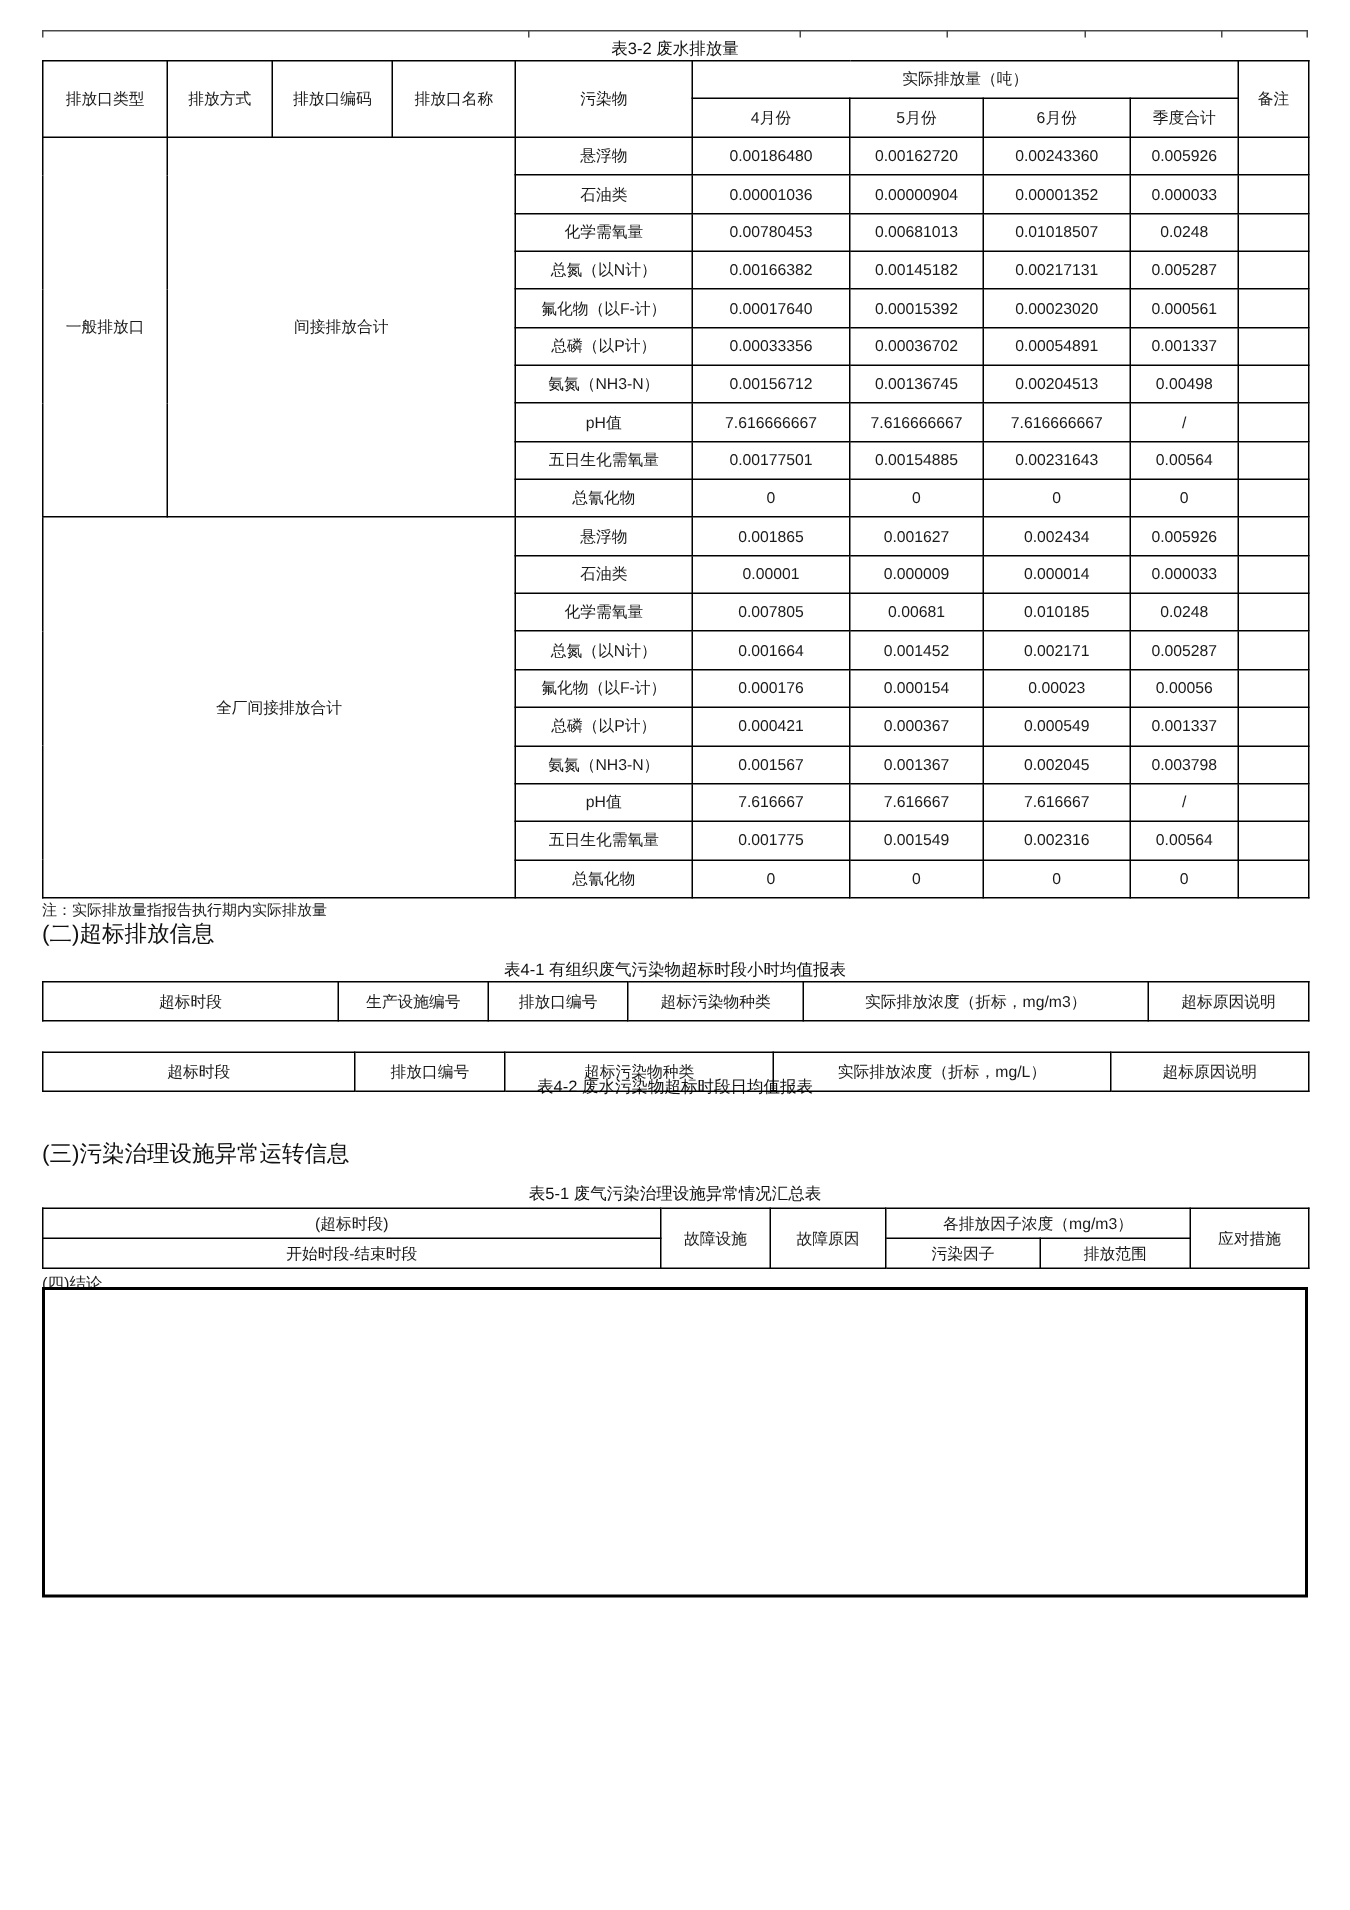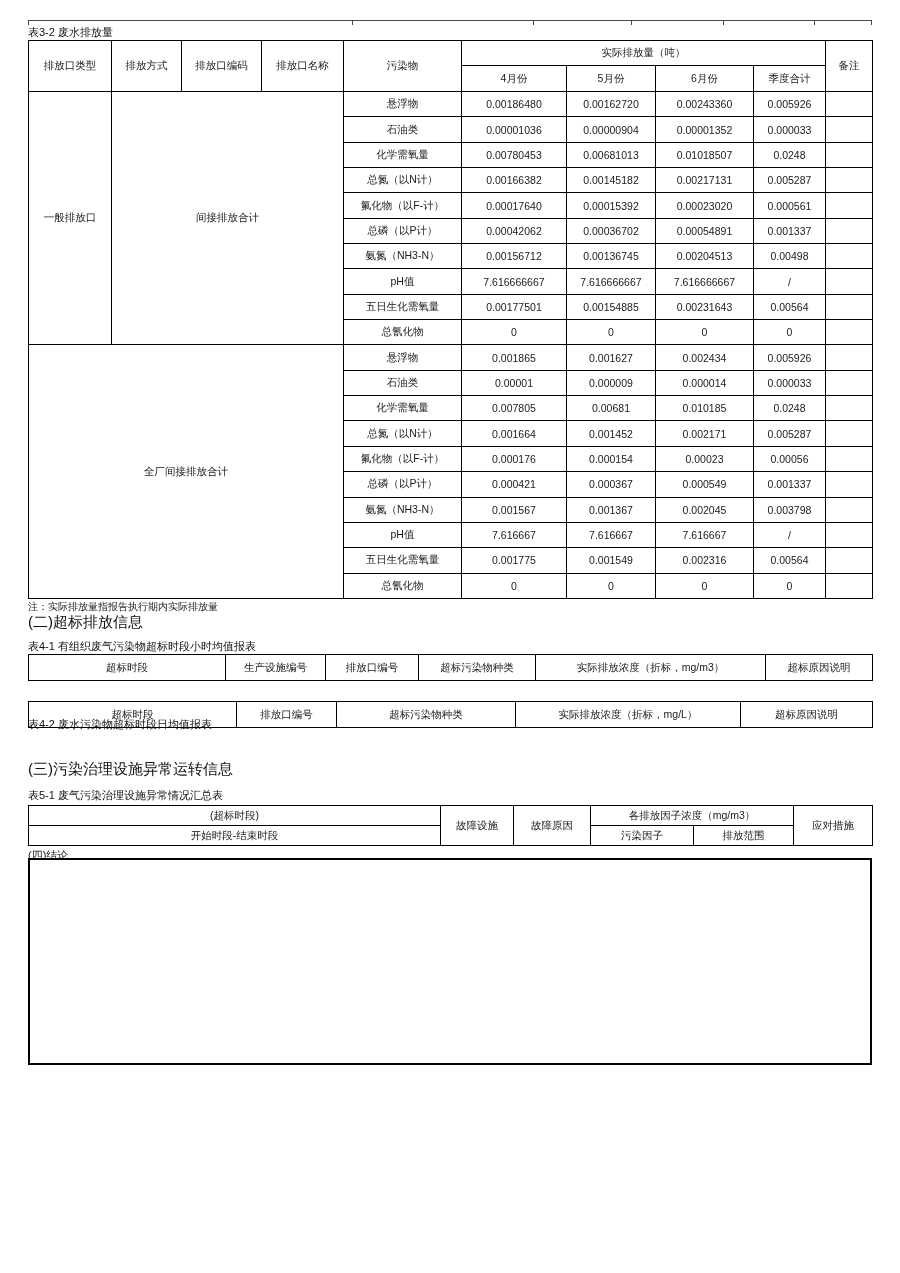--- a/index.html
+++ b/index.html
@@ -9,21 +9,21 @@
     font-family: "Liberation Sans", sans-serif;
     color: #1a1a1a;
   }
   .abs { position: absolute; }
   .content-w { left: 28px; width: 844px; }
 
   
   .top-rule { top: 20px; height: 1px; background: #4a4a4a; }
   .tick { position: absolute; top: 0; width: 1px; height: 5px; background: #4a4a4a; }
 
-  .tbl-title { text-align: left; font-size: 11px; color: #111; }
+  .tbl-title { text-align: center; font-size: 11px; color: #111; }
   .sec-heading { font-size: 15px; color: #111; }
   .note-line { font-size: 10px; color: #222; }
 
   table { border-collapse: collapse; table-layout: fixed; width: 844px; }
   th, td {
     border: 1px solid #000;
     font-size: 10.5px; font-weight: normal;
     text-align: center; vertical-align: middle;
     padding: 1px 2px; overflow: hidden; white-space: nowrap;
   }
@@ -121,21 +121,21 @@
     <tr>
       <td>氟化物（以F-计）</td>
       <td>0.00017640</td>
       <td>0.00015392</td>
       <td>0.00023020</td>
       <td>0.000561</td>
       <td></td>
     </tr>
     <tr>
       <td>总磷（以P计）</td>
-      <td>0.00042062</td>
+      <td>0.00033356</td>
       <td>0.00036702</td>
       <td>0.00054891</td>
       <td>0.001337</td>
       <td></td>
     </tr>
     <tr>
       <td>氨氮（NH3-N）</td>
       <td>0.00156712</td>
       <td>0.00136745</td>
       <td>0.00204513</td>

